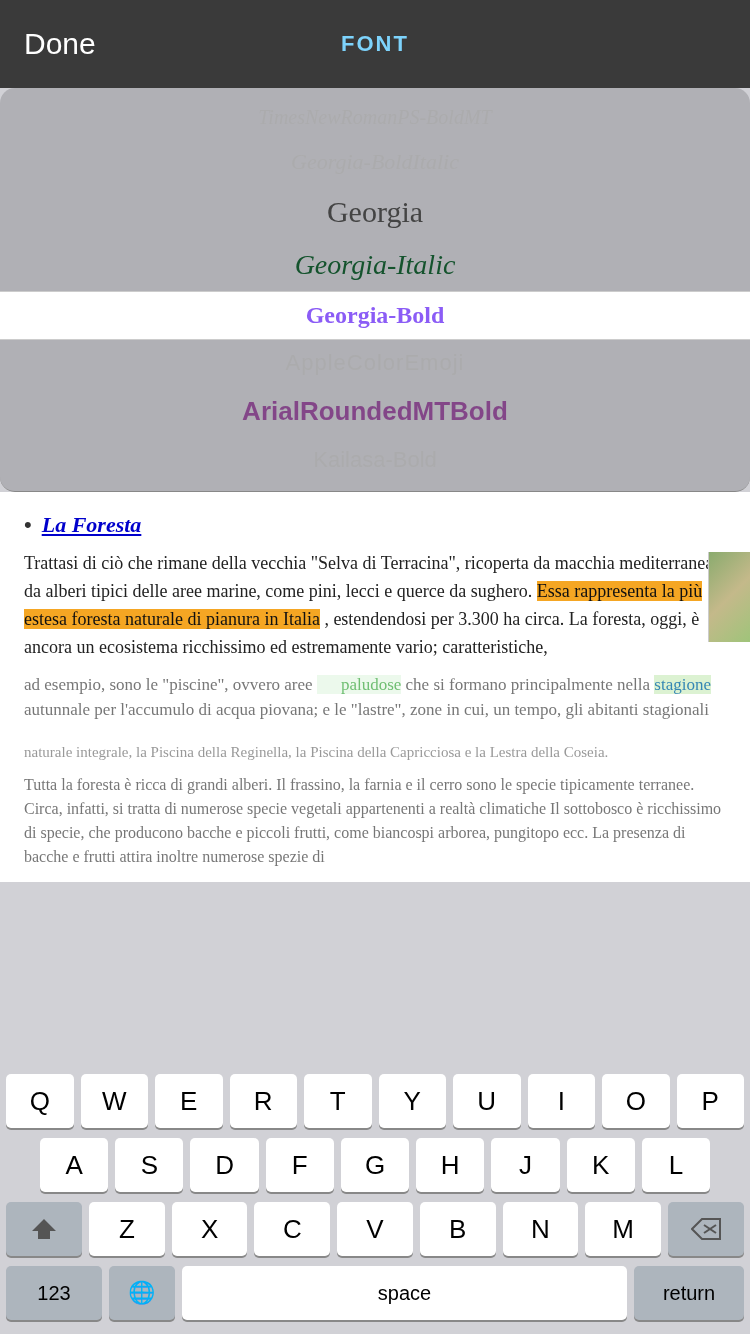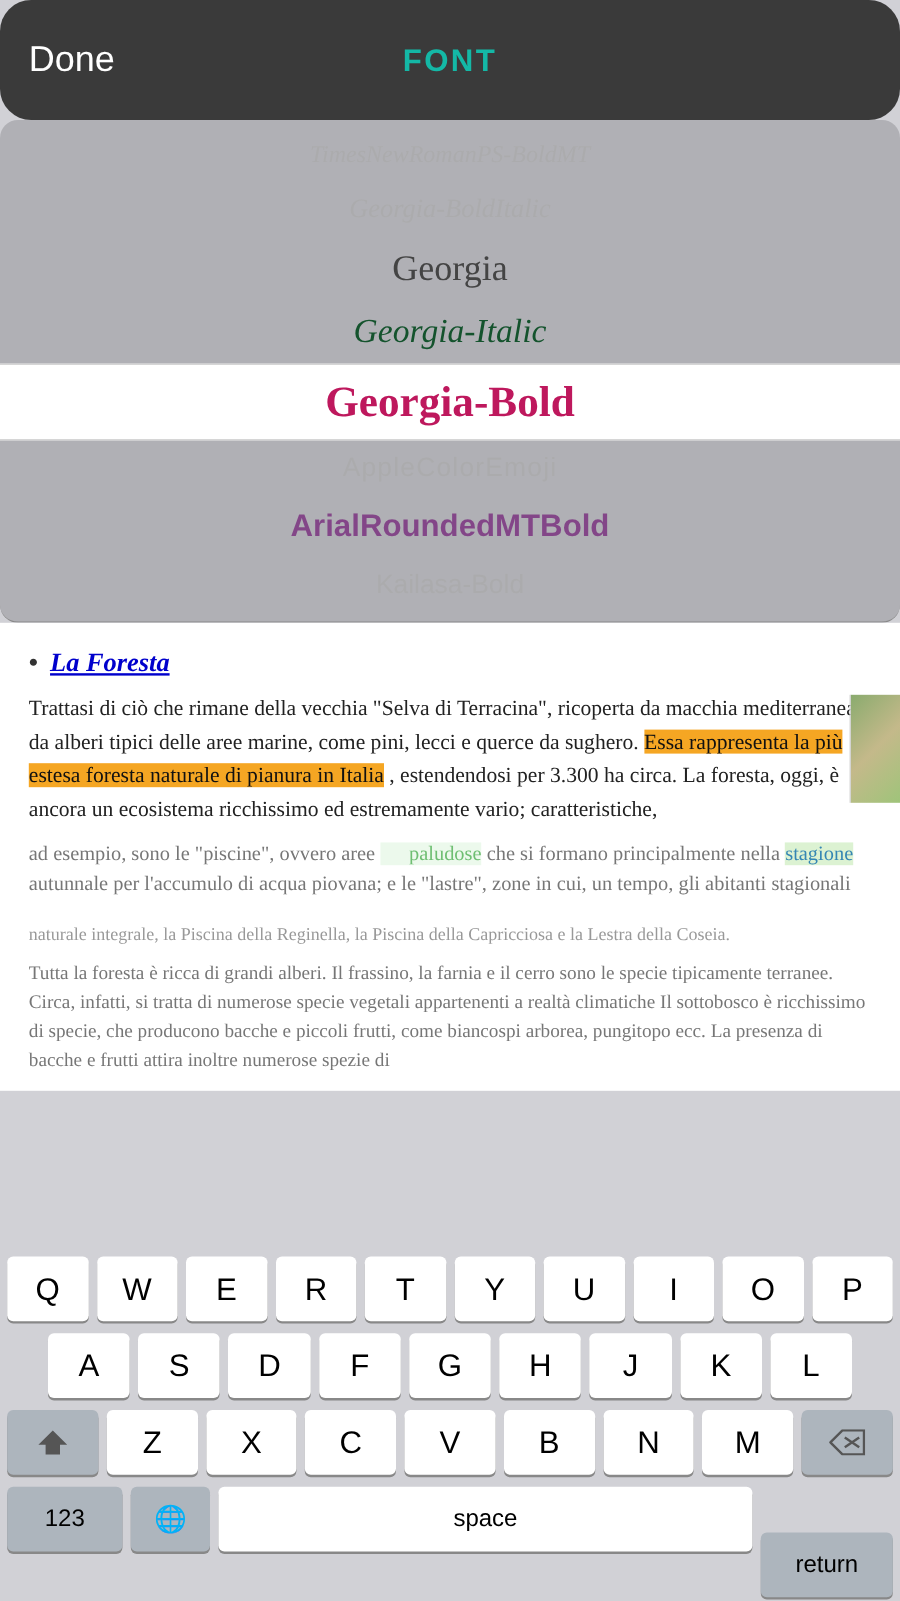--- a/index.html
+++ b/index.html
@@ -8,30 +8,29 @@
       width: 750px;
       min-height: 1334px;
       background: #d1d1d6;
       font-family: -apple-system, sans-serif;
       overflow: hidden;
     }
 
     
     .header {
       background: #3a3a3a;
-      height: 100px;
+      height: 88px;
       display: flex;
       align-items: center;
       justify-content: center;
       position: relative;
-      border-radius: 26px;
     }
     .header-title {
-      color: #14b8a6;
-      font-size: 26px;
+      color: #7dd3fc;
+      font-size: 22px;
       font-weight: 600;
       letter-spacing: 2px;
     }
     .header-done {
       position: absolute;
       left: 24px;
       color: white;
       font-size: 30px;
       cursor: pointer;
     }
@@ -172,28 +171,27 @@
       font-size: 22px;
     }
     .key-space {
       flex: 1;
       font-size: 20px;
     }
     .key-return {
       min-width: 110px;
       flex: 0 0 110px;
       font-size: 20px;
-      margin-top: 38px;
     }
 
     .keyboard-bottom-row {
       display: flex;
       justify-content: center;
       gap: 7px;
-      padding: 0 6px 3px;
+      padding: 0 6px 14px;
     }
 
     .keyboard-area {
       padding-top: 12px;
     }
   </style>
 </head>
 <body>
 
 <div class="header">
@@ -212,21 +210,21 @@
   </div>
 
   <div class="font-item" style="font-family: Georgia, serif; font-size:30px; color:#444;">
     <span>Georgia</span>
   </div>
 
   <div class="font-item" style="font-family: Georgia, serif; font-style:italic; font-size:28px; color:#14532d;">
     <span>Georgia-Italic</span>
   </div>
 
-  <div class="font-item selected" style="font-family: Georgia, serif; font-weight:bold; font-size:36px; color:#be185d;">
+  <div class="font-item selected" style="font-family: Georgia, serif; font-weight:bold; font-size:24px; color:#8b5cf6;">
     <span>Georgia-Bold</span>
   </div>
 
   <div class="font-item dim" style="font-size:22px; color:#aaa; letter-spacing:1px;">
     <span>AppleColorEmoji</span>
   </div>
 
   <div class="font-item dim" style="font-family: Arial Rounded MT Bold, Arial, sans-serif; font-size:26px; font-weight:bold; color:#701a75;">
     <span>ArialRoundedMTBold</span>
   </div>

